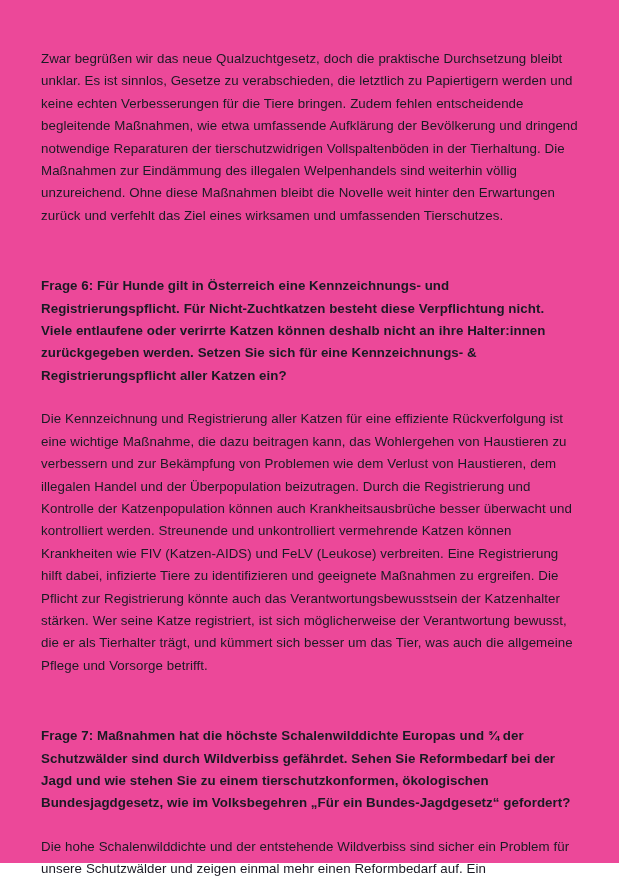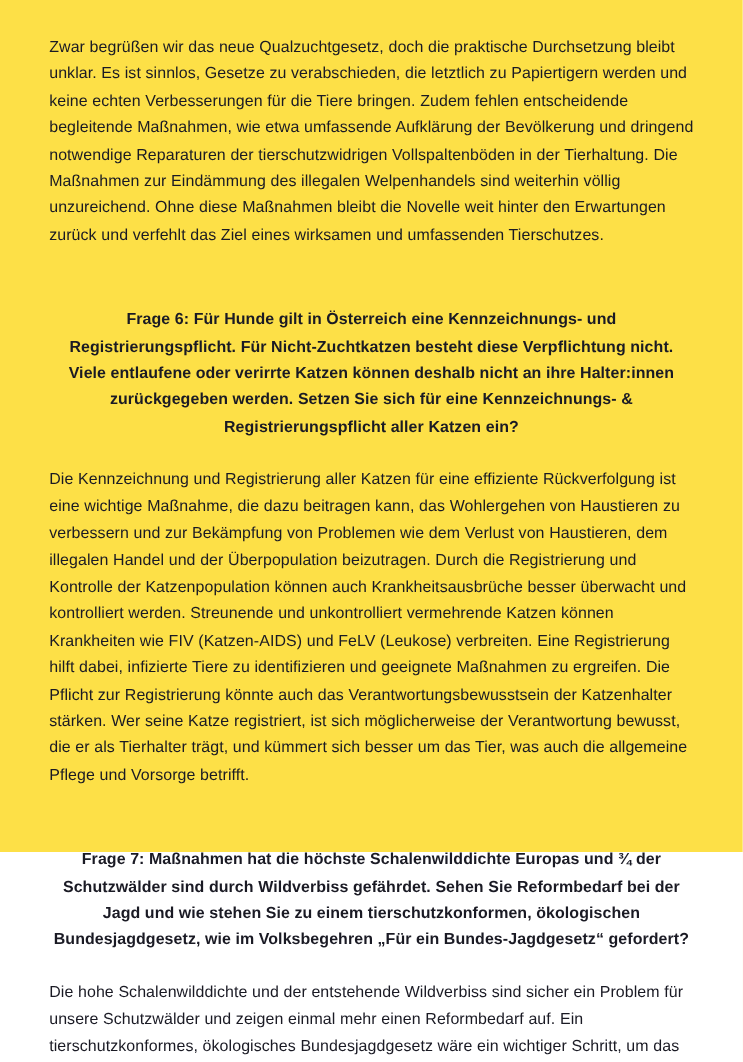--- a/index.html
+++ b/index.html
@@ -12,23 +12,23 @@
     width: 619px;
     height: 885px;
     overflow: hidden;
     font-family: "Liberation Sans", "DejaVu Sans", sans-serif;
     color: #1a1a24;
     -webkit-font-smoothing: antialiased;
   }
   .page {
     box-sizing: border-box;
     width: 619px;
-    height: 710px;
-    padding: 28px 41px 0 41px;
-    background: #fde047;
+    height: 863px;
+    padding: 48px 41px 0 41px;
+    background: #ec4899;
   }
   .doc-body {
     width: 537px;
   }
   .block {
     margin: 0;
   }
   p.para {
     margin: 0;
     font-size: 13.3px;
@@ -37,21 +37,21 @@
     text-align: left;
     letter-spacing: 0.005em;
     word-spacing: 0.005em;
     hyphens: none;
   }
   p.question {
     margin: 0;
     font-size: 13.3px;
     line-height: 22.4px;
     font-weight: 700;
-    text-align: center;
+    text-align: left;
     letter-spacing: 0.005em;
     hyphens: none;
   }
   
   .qa-gap {
     height: 21px;
   }
   
   .section-gap {
     height: 48px;

